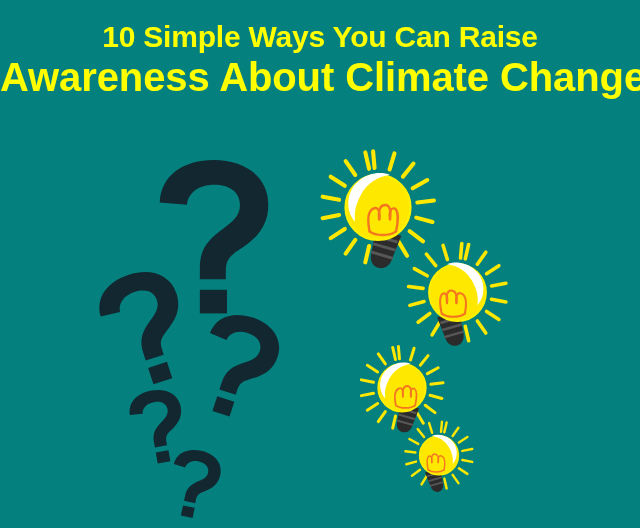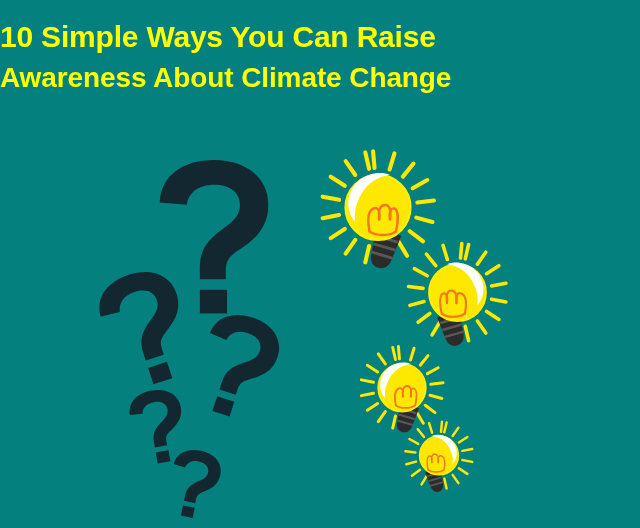--- a/index.html
+++ b/index.html
@@ -20,35 +20,35 @@
     background: #04807E;
     overflow: hidden;
   }
 
   
   #title-block {
     position: absolute;
     left: 0;
     top: 16px;
     width: 640px;
-    text-align: left;
+    text-align: center;
     z-index: 5;
   }
   .title-line {
     display: block;
     color: #FFFF00;
     font-family: "Liberation Sans", sans-serif;
     font-weight: bold;
     font-size: 30px;
     line-height: 41px;
     letter-spacing: -0.2px;
     white-space: nowrap;
   }
   .title-line.line2 {
-    font-size: 28px;
+    font-size: 40px;
     letter-spacing: -0.1px;
   }
 
   
   .qmark, .bulb {
     position: absolute;
   }
   .qmark svg, .bulb svg {
     display: block;
     overflow: visible;

